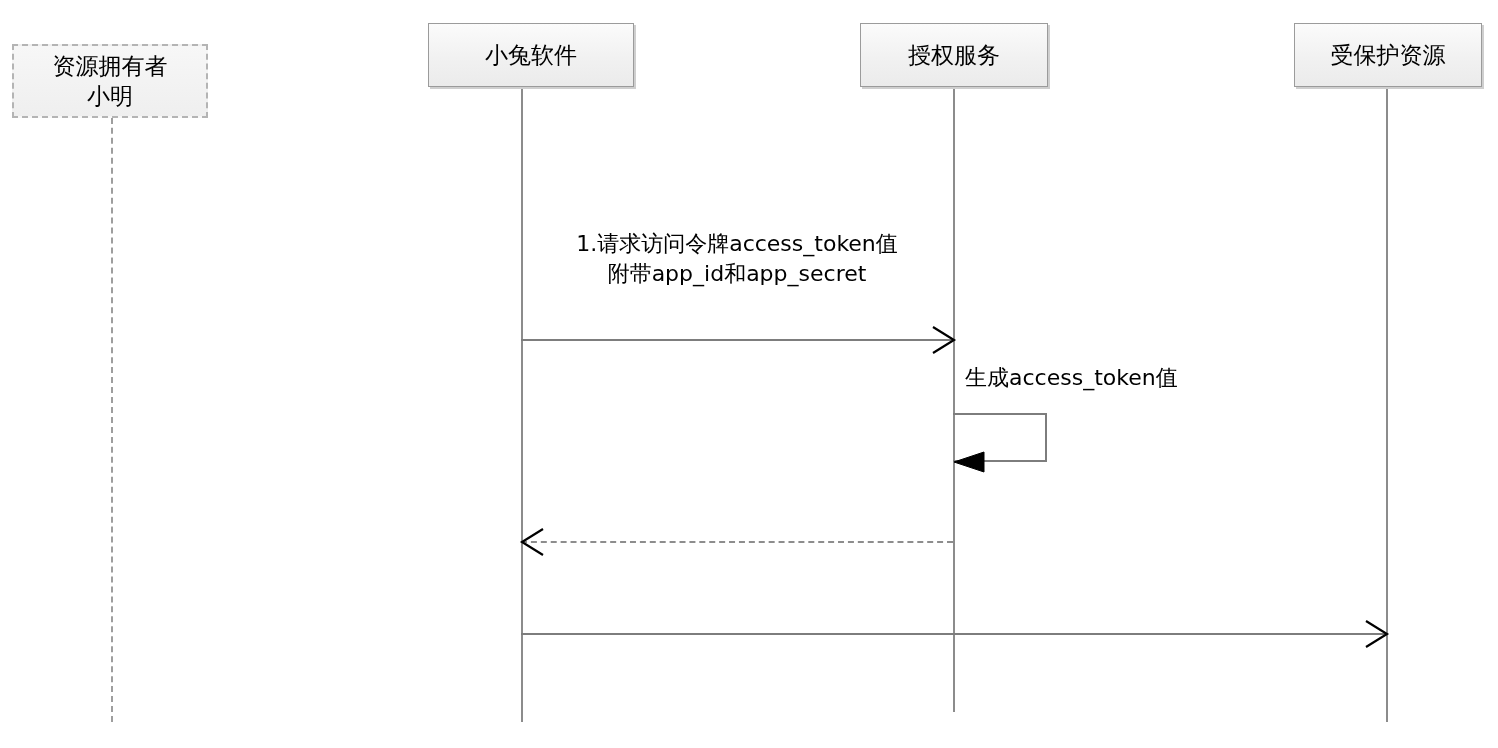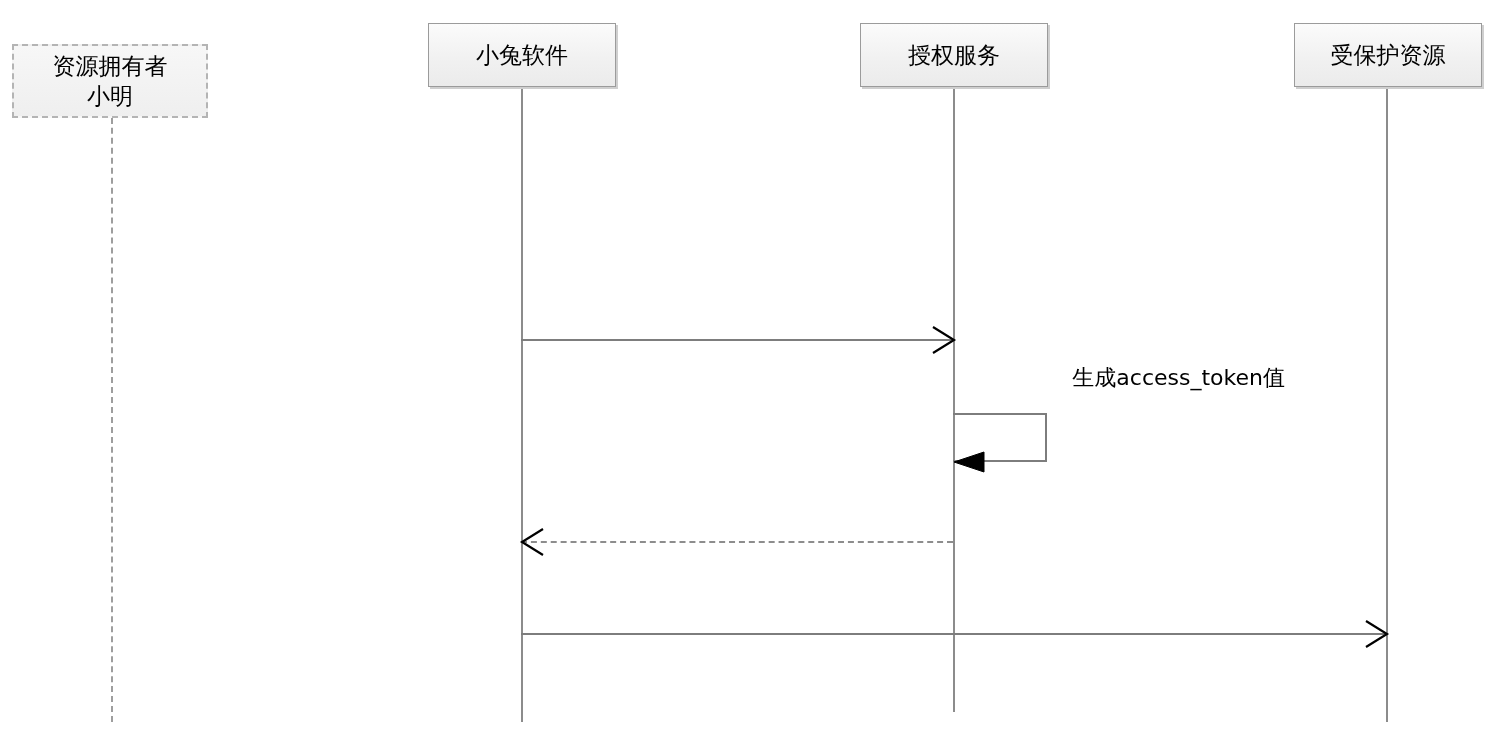--- a/index.html
+++ b/index.html
@@ -87,32 +87,34 @@
 <div id="canvas">
 
   <div class="lifeline dashed-line" style="left:111px; top:88px; height:634px;"></div>
   <div class="lifeline solid-line" style="left:521px; top:88px; height:634px;"></div>
   <div class="lifeline solid-line" style="left:953px; top:88px; height:624px;"></div>
   <div class="lifeline solid-line" style="left:1386px; top:88px; height:634px;"></div>
 
   <div class="participant dashed" style="left:12px; top:14px; width:196px; height:74px;">资源拥有者
 小明</div>
 
-  <div class="participant solid" style="left:428px; top:23px; width:188px; height:64px;">小兔软件</div>
+  <div class="participant solid" style="left:428px; top:23px; width:206px; height:64px;">小兔软件</div>
 
   <div class="participant solid" style="left:860px; top:23px; width:188px; height:64px;">授权服务</div>
 
   <div class="participant solid" style="left:1294px; top:23px; width:188px; height:64px;">受保护资源</div>
 
+  <div class="msg-label" style="left:520px; top:229px; width:434px;">1.请求访问令牌access_token值
+附带app_id和app_secret</div>
   <div class="msg-line solid-line" style="left:521px; top:339px; width:432px;"></div>
   <svg class="arrowhead" style="left:931px; top:325px;" width="26" height="30" viewBox="0 0 26 30">
     <polyline points="2,2 23,15 2,28" fill="none" stroke="#000000" stroke-width="2.2"></polyline>
   </svg>
 
-  <div class="msg-label" style="left:965px; top:363px; width:320px; text-align:right;">生成access_token值</div>
+  <div class="msg-label" style="left:965px; top:363px; width:320px; text-align:left;">生成access_token值</div>
   <div class="self-loop" style="left:953px; top:413px; width:94px; height:49px;"></div>
   <svg class="arrowhead" style="left:952px; top:450px;" width="34" height="24" viewBox="0 0 34 24">
     <polygon points="2,12 32,2 32,22" fill="#000000" stroke="#000000" stroke-width="1"></polygon>
   </svg>
 
   <div class="msg-line dashed-line" style="left:521px; top:541px; width:432px;"></div>
   <svg class="arrowhead" style="left:519px; top:527px;" width="26" height="30" viewBox="0 0 26 30">
     <polyline points="24,2 3,15 24,28" fill="none" stroke="#000000" stroke-width="2.2"></polyline>
   </svg>
 

